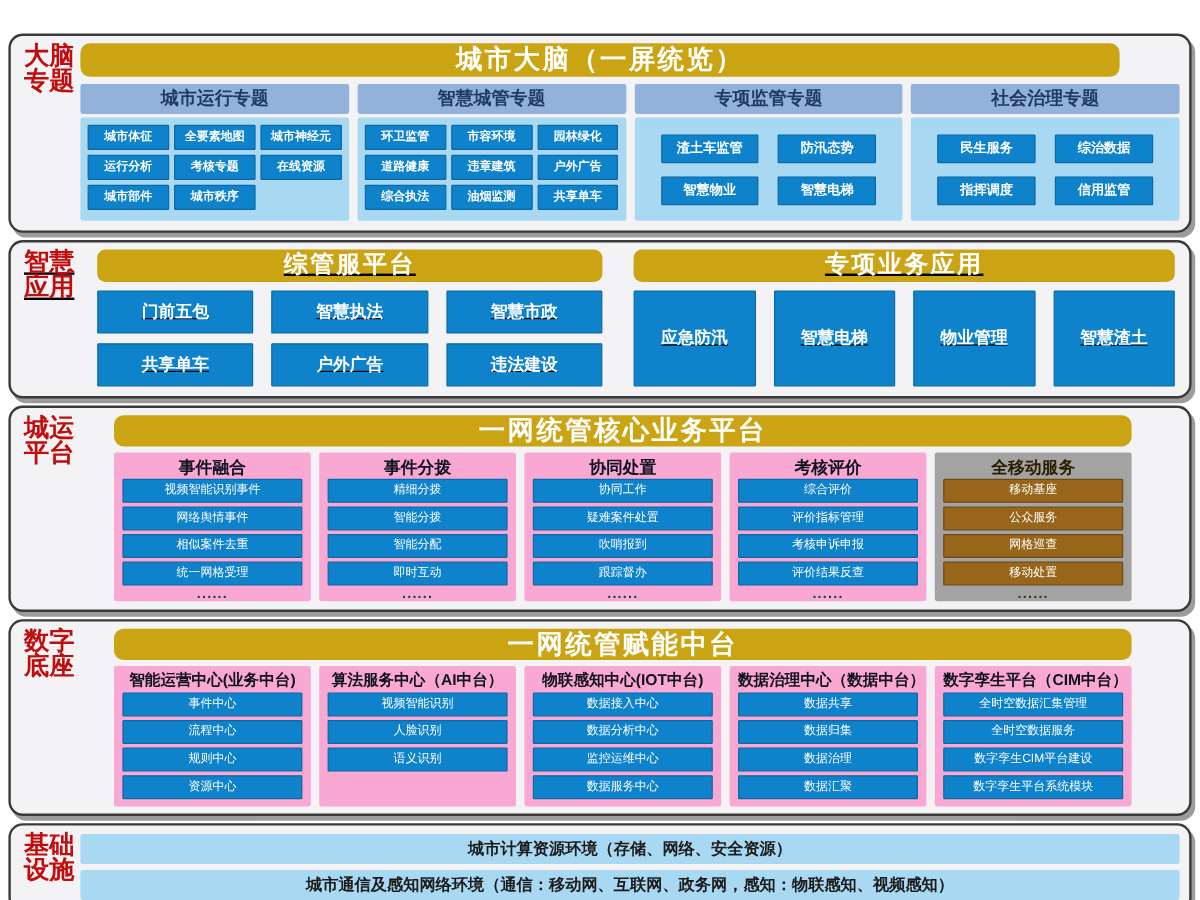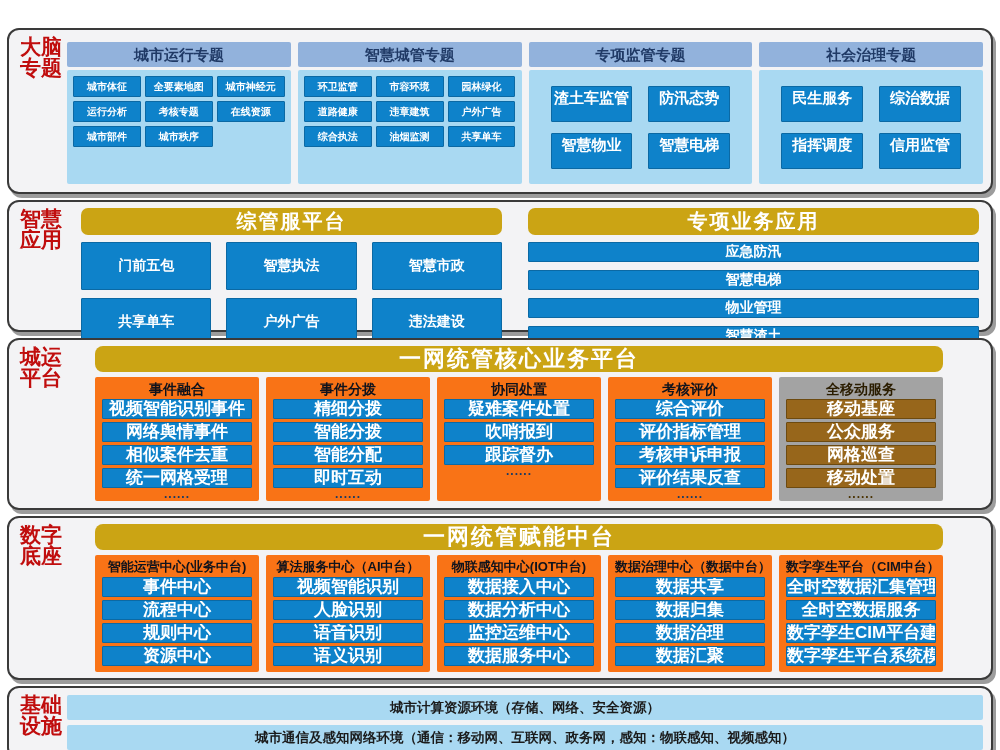--- a/index.html
+++ b/index.html
@@ -8,21 +8,21 @@
     font-family:"Liberation Sans",sans-serif;
     -webkit-font-smoothing:antialiased;
   }
   .board{position:absolute;left:7px;top:28px;width:986px;display:flex;flex-direction:column;gap:6px;}
   .sec{
     display:flex;box-sizing:border-box;
     border:2px solid #3a3a3a;border-radius:12px;
     background:#f3f3f5;box-shadow:3px 4px 0 #9c9c9c;
     padding:6px 8px 8px 6px;
   }
-  .s1{height:166px;} .s2{height:132px;} .s3{height:172px;} .s4{height:164px;} .s5{height:74px;}
+  .s1{height:166px;} .s2{height:132px;text-decoration:underline;} .s3{height:172px;} .s4{height:164px;} .s5{height:74px;}
   .side{
     width:52px;flex:0 0 52px;display:flex;flex-direction:column;
     justify-content:flex-start;align-items:center;
     color:#c00d0d;font-weight:bold;font-size:21px;line-height:1;
   }
   .content{flex:1;display:flex;flex-direction:column;min-width:0;}
   .banner{
     background:#cba414;color:#ffffff;font-weight:bold;font-size:22px;
     text-align:center;border-radius:8px;height:28px;line-height:28px;
     letter-spacing:2px;flex:0 0 28px;
@@ -42,52 +42,52 @@
     background:#a9d9f2;flex:1;margin-top:3px;border-radius:2px;
     display:grid;box-sizing:border-box;
   }
   .group-panel.cols-3{grid-template-columns:repeat(3,1fr);gap:4px;padding:6px 6px;align-content:start;}
   .group-panel.cols-2{grid-template-columns:repeat(2,1fr);gap:11px 16px;padding:12px 22px;align-content:center;}
   .chip{
     background:#0e82ca;border:1px solid #0b69a4;color:#fff;font-weight:bold;
     font-size:10px;text-align:center;height:21px;line-height:19px;
     white-space:nowrap;overflow:hidden;box-sizing:border-box;border-radius:1px;
   }
-  .cols-2 .chip{height:36px;line-height:22px;font-size:15px;}
+  .cols-2 .chip{height:24px;line-height:22px;font-size:11px;}
 
   
   .platforms{display:flex;gap:26px;flex:1;padding-left:14px;padding-right:4px;}
   .platform{display:flex;flex-direction:column;min-width:0;}
   .platform.p1{flex:422;} .platform.p2{flex:452;}
   .platform-header{
     background:#cba414;color:#fff;font-weight:bold;font-size:20px;text-align:center;
     border-radius:7px;height:27px;line-height:27px;letter-spacing:2px;flex:0 0 27px;
   }
   .platform-grid{flex:1;display:grid;gap:8px 15px;margin-top:7px;}
   .platform-grid.cols-3{grid-template-columns:repeat(3,1fr);}
-  .platform-grid.cols-2{grid-template-columns:repeat(1,1fr);text-align:center;}
+  .platform-grid.cols-2{grid-template-columns:repeat(4,1fr);text-align:center;}
   .bar-btn{
     background:#0e82ca;border:1px solid #0b69a4;color:#fff;font-weight:bold;font-size:14px;
     display:flex;align-items:center;justify-content:center;border-radius:1px;white-space:nowrap;overflow:hidden;
   }
 
   
   .cols{display:flex;gap:7px;flex:1;margin-top:5px;}
   .col{
-    flex:1;background:#f97316;border-radius:2px;min-width:0;
+    flex:1;background:#f9a8d4;border-radius:2px;min-width:0;
     display:flex;flex-direction:column;padding:2px 7px 3px;box-sizing:border-box;
   }
   .col-title{
     text-align:center;font-weight:bold;font-size:14px;color:#10131c;
     height:20px;line-height:20px;white-space:nowrap;overflow:hidden;
   }
   .s4 .col-title{font-size:13px;}
   .col-btn{
-    background:#0e82ca;border:1px solid #0b69a4;color:#fff;font-weight:bold;
-    font-size:17px;text-align:center;height:20px;line-height:18px;margin-bottom:3px;
+    background:#0e82ca;border:1px solid #0b69a4;color:#fff;font-weight:normal;
+    font-size:10px;text-align:center;height:20px;line-height:18px;margin-bottom:3px;
     white-space:nowrap;overflow:hidden;box-sizing:border-box;border-radius:1px;
   }
   .col-more{
     text-align:center;font-weight:bold;color:#173a66;font-size:12px;
     line-height:6px;letter-spacing:1px;height:7px;
   }
   .col.gold{background:#a3a3a3;}
   .col.gold .col-title{color:#2b1d00;}
   .col.gold .col-btn{background:#97661b;border-color:#6d4a0f;}
   .col.gold .col-more{color:#4a3200;}
@@ -104,20 +104,21 @@
 <body>
 
 <div class="board">
 
   <section class="sec s1">
     <div class="side">
       <span>大脑</span>
       <span>专题</span>
     </div>
     <div class="content">
+      <div class="banner">城市大脑（一屏统览）</div>
       <div class="groups" id="groups-brain">
           <div class="group">
             <div class="group-header">城市运行专题</div>
             <div class="group-panel cols-3">
               <div class="chip">城市体征</div>
               <div class="chip">全要素地图</div>
               <div class="chip">城市神经元</div>
               <div class="chip">运行分析</div>
               <div class="chip">考核专题</div>
               <div class="chip">在线资源</div>
@@ -211,20 +212,21 @@
           <div class="col">
             <div class="col-title">事件分拨</div>
             <div class="col-btn">精细分拨</div>
             <div class="col-btn">智能分拨</div>
             <div class="col-btn">智能分配</div>
             <div class="col-btn">即时互动</div>
             <div class="col-more">......</div>
           </div>
           <div class="col">
             <div class="col-title">协同处置</div>
+            <div class="col-btn">协同工作</div>
             <div class="col-btn">疑难案件处置</div>
             <div class="col-btn">吹哨报到</div>
             <div class="col-btn">跟踪督办</div>
             <div class="col-more">......</div>
           </div>
           <div class="col">
             <div class="col-title">考核评价</div>
             <div class="col-btn">综合评价</div>
             <div class="col-btn">评价指标管理</div>
             <div class="col-btn">考核申诉申报</div>
@@ -255,21 +257,20 @@
             <div class="col-title">智能运营中心(业务中台)</div>
             <div class="col-btn">事件中心</div>
             <div class="col-btn">流程中心</div>
             <div class="col-btn">规则中心</div>
             <div class="col-btn">资源中心</div>
           </div>
           <div class="col">
             <div class="col-title">算法服务中心（AI中台）</div>
             <div class="col-btn">视频智能识别</div>
             <div class="col-btn">人脸识别</div>
-            <div class="col-btn">语音识别</div>
             <div class="col-btn">语义识别</div>
           </div>
           <div class="col">
             <div class="col-title">物联感知中心(IOT中台)</div>
             <div class="col-btn">数据接入中心</div>
             <div class="col-btn">数据分析中心</div>
             <div class="col-btn">监控运维中心</div>
             <div class="col-btn">数据服务中心</div>
           </div>
           <div class="col">

